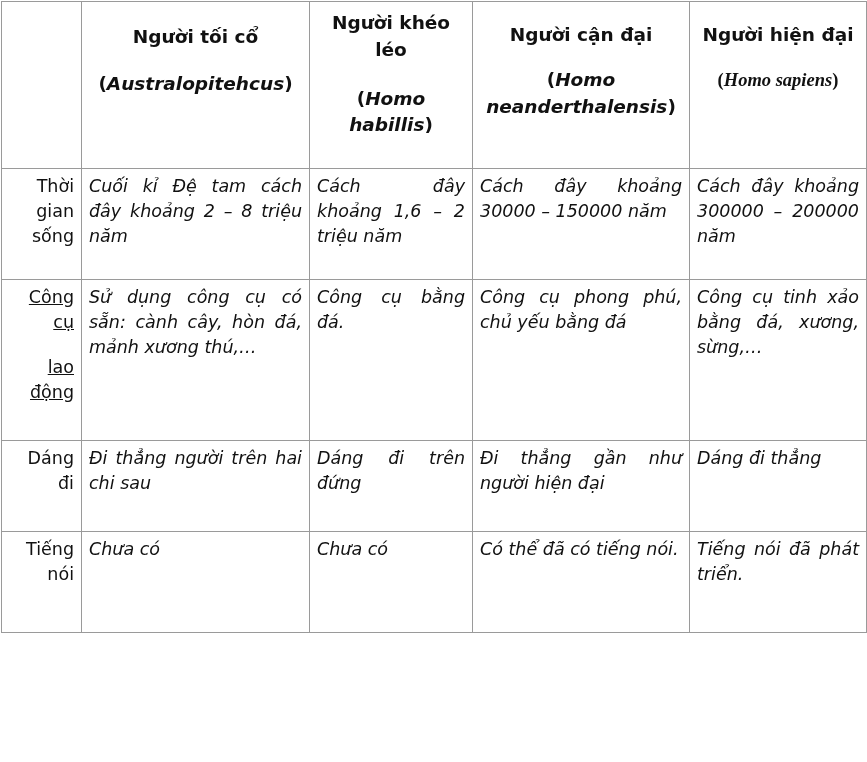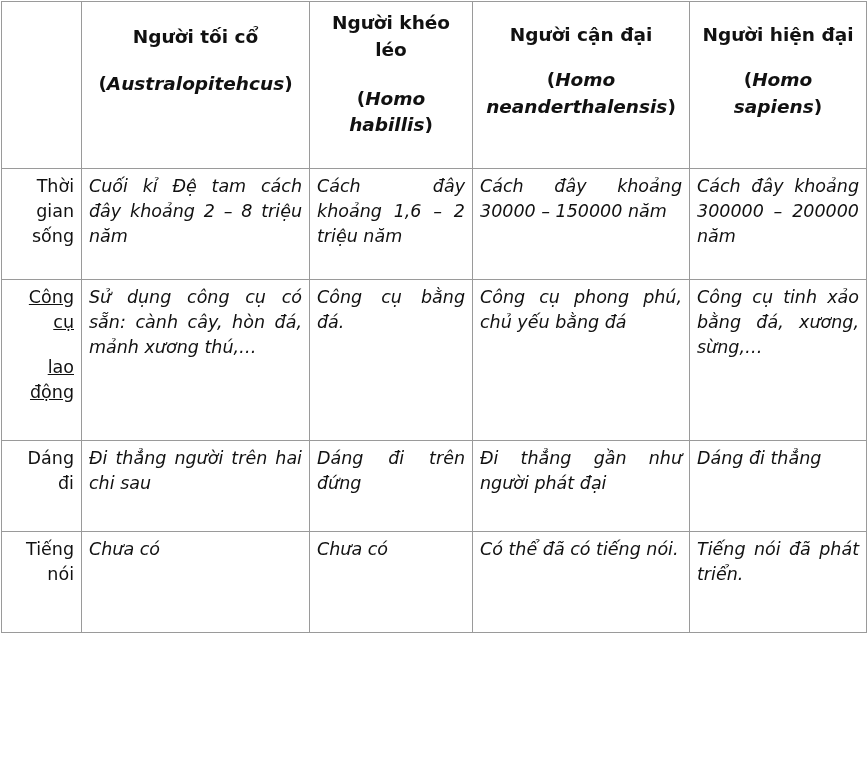--- a/index.html
+++ b/index.html
@@ -52,21 +52,21 @@
   thead th.col2 .hdr-name { margin-top: 2px; }
   thead th.col3 .hdr-name { margin-top: 14px; }
   thead th.col4 .hdr-name { margin-top: 14px; text-align: center; }
   thead th .hdr-sci {
     display: block;
     font-style: italic;
     margin-top: 20px;
   }
   thead th.col2 .hdr-sci { margin-top: 22px; }
   thead th.col3 .hdr-sci { margin-top: 18px; }
-  thead th.col4 .hdr-sci { margin-top: 18px; }
+  thead th.col4 .hdr-sci { margin-top: 18px; font-family: Liberation Serif, serif; }
   thead th .paren { font-style: normal; }
 
   td.rowhead {
     text-align: right;
     font-size: 17.5px;
     line-height: 1.45;
   }
   td.just {
     text-align: justify;
     text-justify: inter-word;
@@ -130,21 +130,21 @@
       </td>
       <td class="just">Sử dụng công cụ có sẵn: cành cây, hòn đá, mảnh xương thú,…</td>
       <td class="just">Công cụ bằng đá.</td>
       <td class="just">Công cụ phong phú, chủ yếu bằng đá</td>
       <td class="just">Công cụ tinh xảo bằng đá, xương, sừng,…</td>
     </tr>
     <tr class="r-gait">
       <td class="rowhead">Dáng đi</td>
       <td class="just">Đi thẳng người trên hai chi sau</td>
       <td class="just">Dáng đi trên đứng</td>
-      <td class="just">Đi thẳng gần như người phát đại</td>
+      <td class="just">Đi thẳng gần như người hiện đại</td>
       <td class="just">Dáng đi thẳng</td>
     </tr>
     <tr class="r-speech">
       <td class="rowhead">Tiếng nói</td>
       <td class="just">Chưa có</td>
       <td class="just">Chưa có</td>
       <td class="just">Có thể đã có tiếng nói.</td>
       <td class="just">Tiếng nói đã phát triển.</td>
     </tr>
   </tbody>

